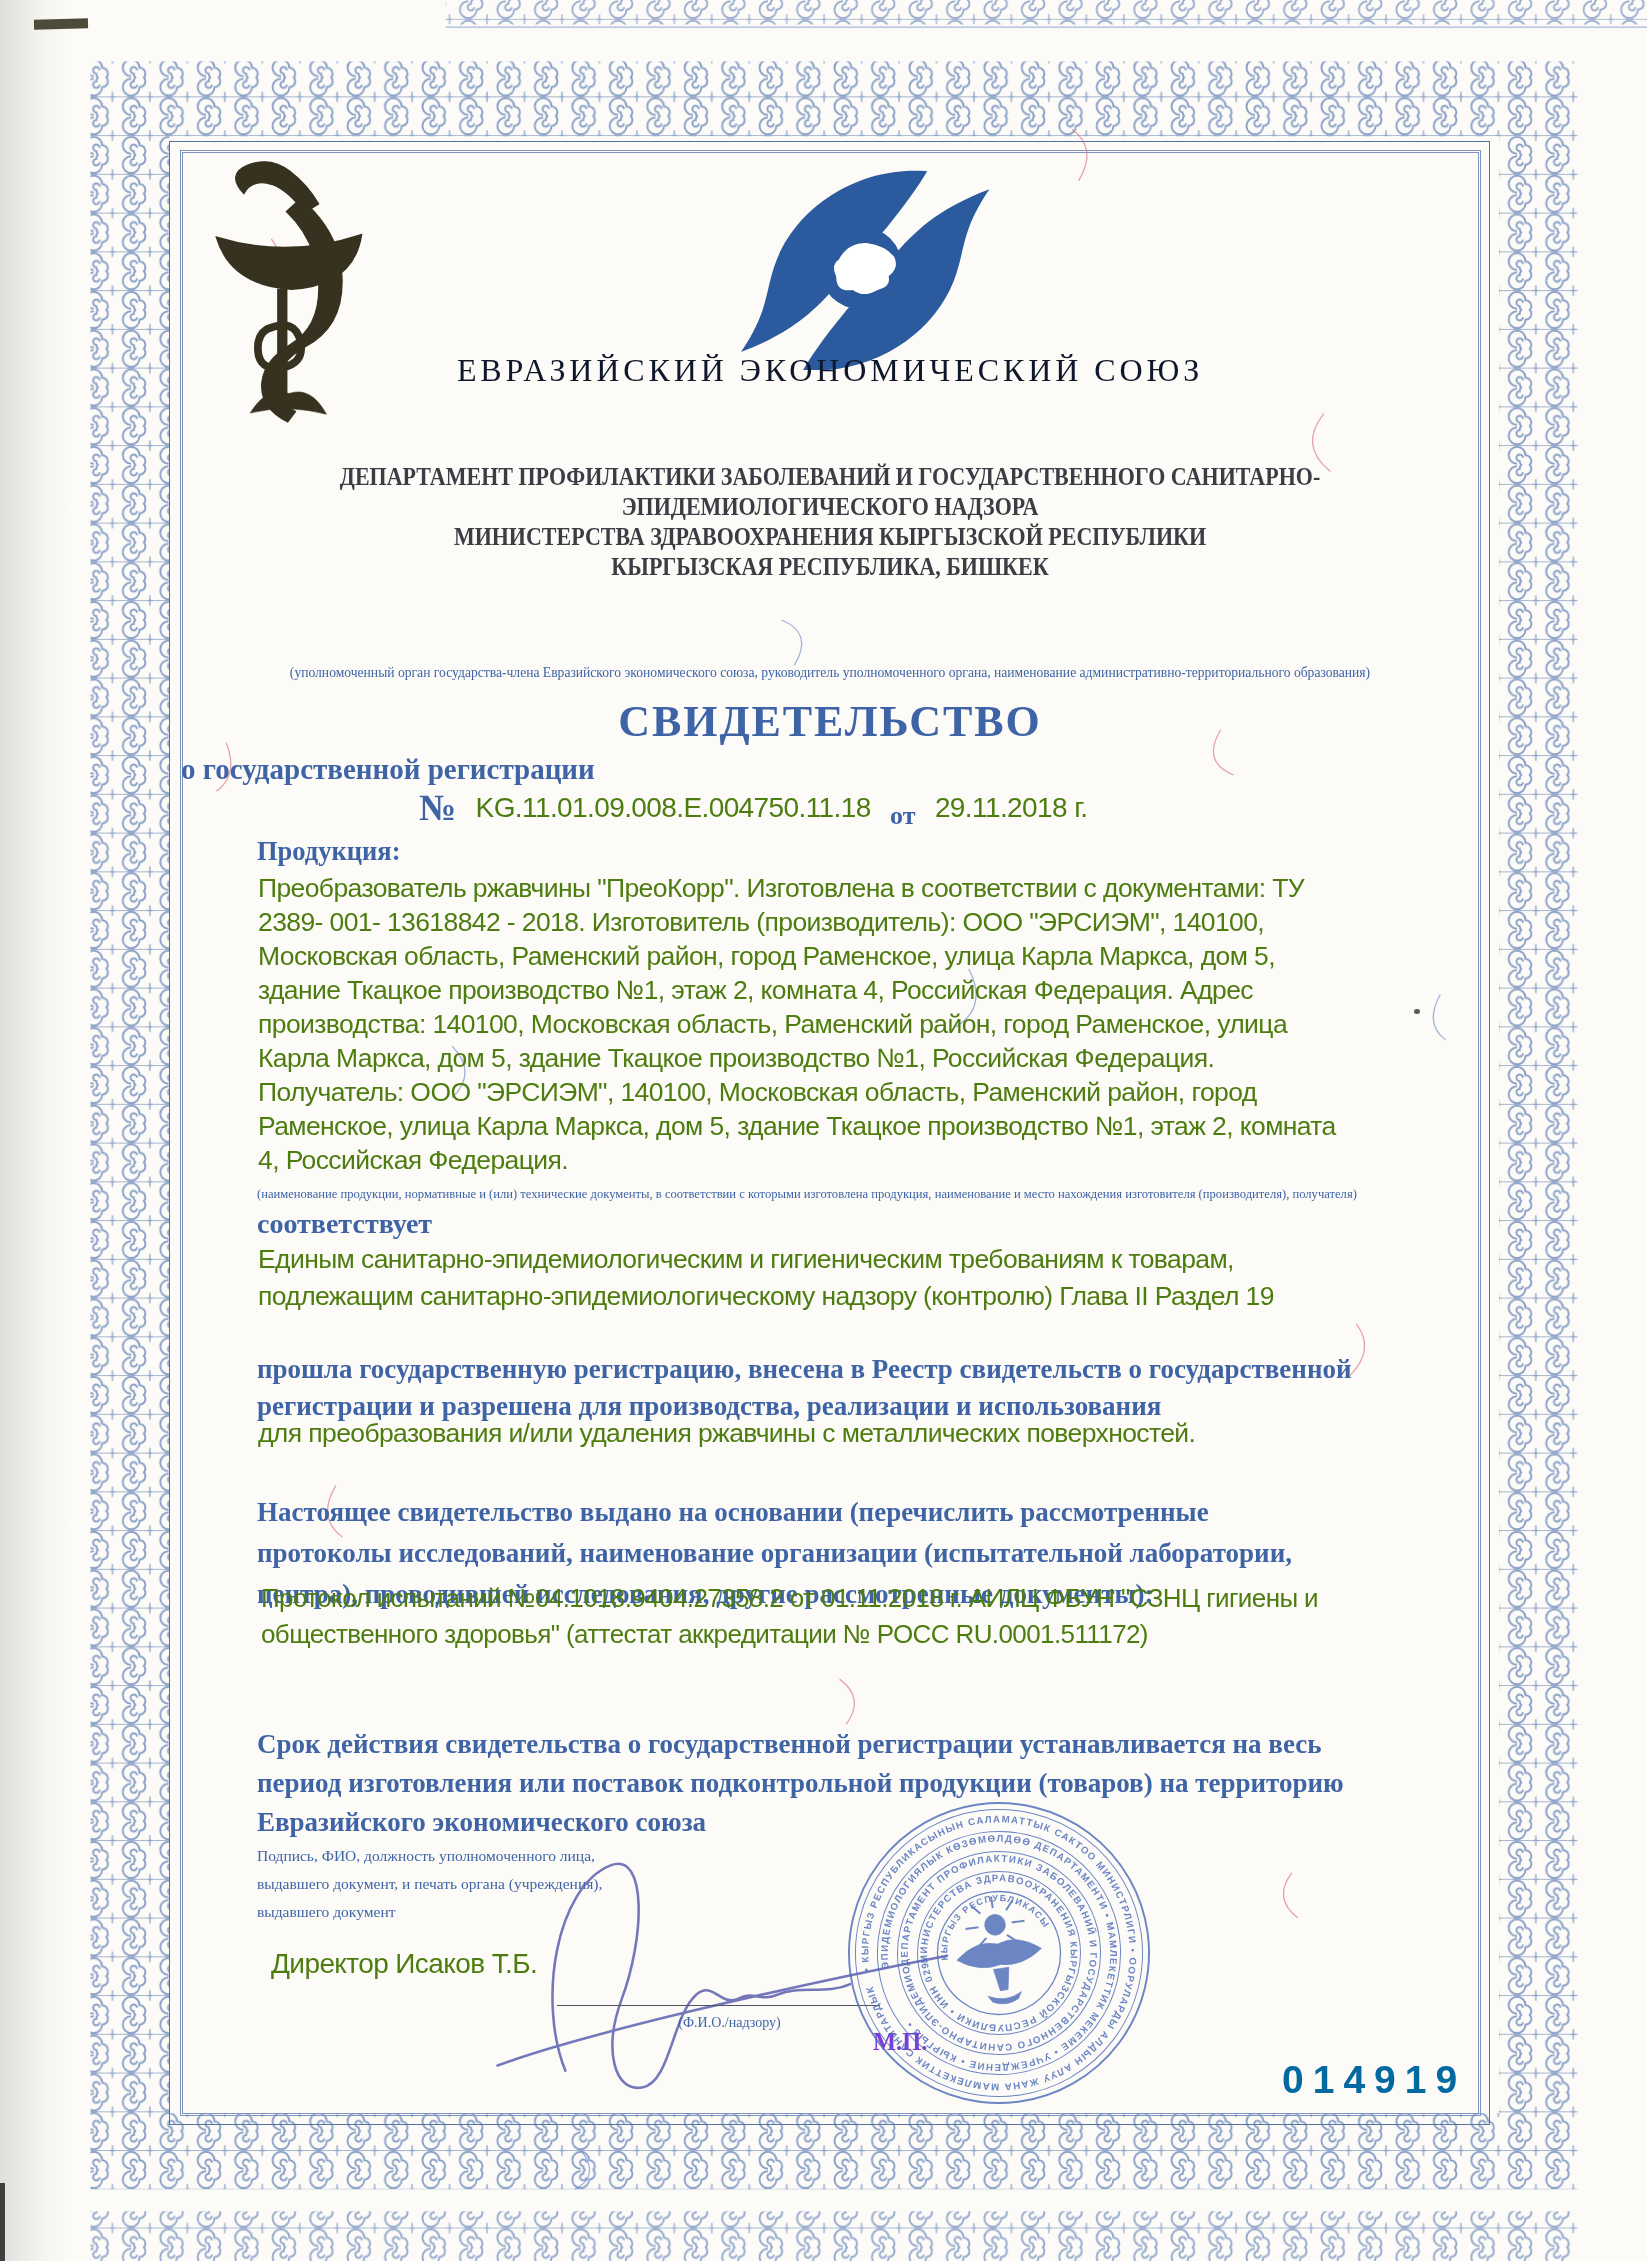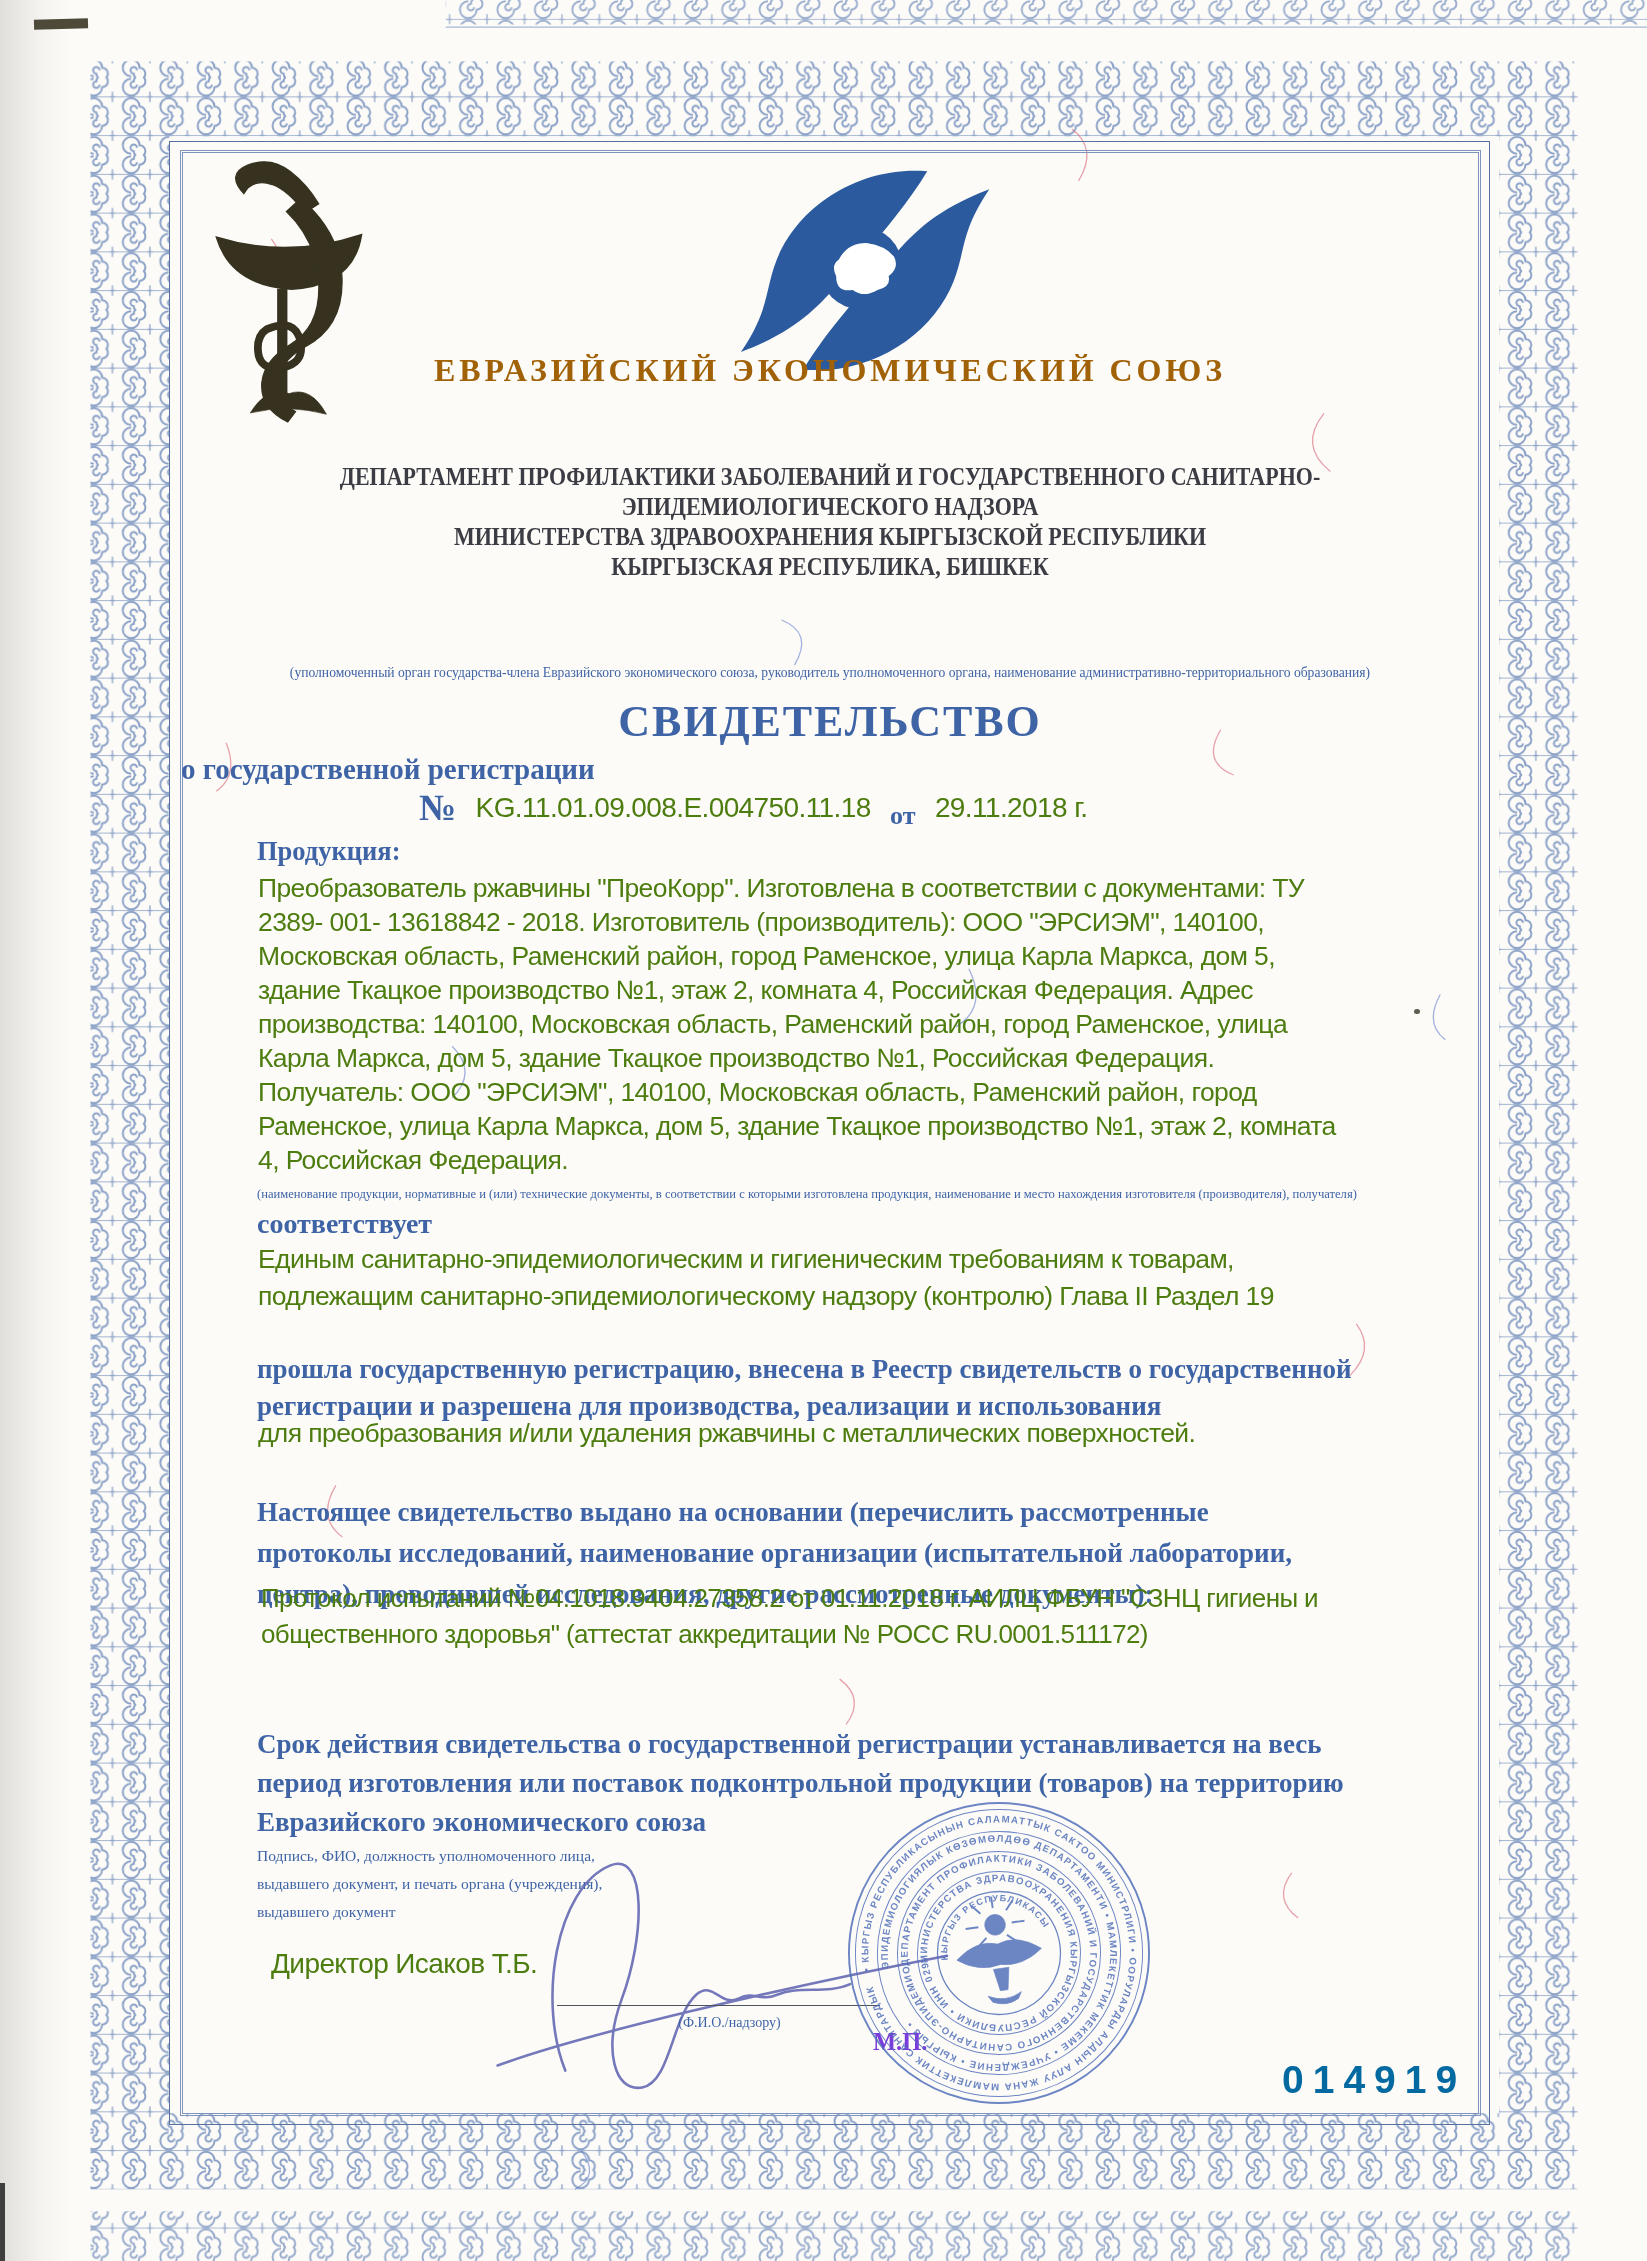--- a/index.html
+++ b/index.html
@@ -12,21 +12,21 @@
   .smudge{left:34px;top:19.4px;width:54px;height:9.7px;background:#4e4a39;transform:rotate(-1.5deg);}
   .bl-strip{left:0;top:2183px;width:4.5px;height:78px;background:#3f3f3f;}
   .dot{left:1414px;top:1009px;width:5.8px;height:5.2px;border-radius:50%;background:#5c5c50;}
   
   .frame1{left:169px;top:141px;width:1321px;height:1984px;border:1.9px solid #54719f;box-sizing:border-box;}
   .frame2{left:180px;top:150px;width:1301px;height:1966px;border:3.2px double #7e93bd;box-sizing:border-box;}
   
   .blue-serif{color:#3f64a6;font-family:"Liberation Serif",serif;font-weight:bold;}
   .gray-sans{color:#4d7c0f;font-family:"Liberation Sans",sans-serif;letter-spacing:-0.6px;}
   .union-title{left:181px;top:352px;width:1298px;text-align:center;font-size:32px;
-    letter-spacing:3.9px;color:#a16207;font-weight:bold;}
+    letter-spacing:3.9px;color:#0f172a;font-weight:normal;}
   .dept{left:181px;top:462px;width:1298px;text-align:center;font-size:25px;line-height:30px;
     font-weight:bold;transform:scaleX(.88);transform-origin:50% 0;color:#3c3c44;letter-spacing:0;}
   .authnote{left:194px;top:665px;width:1272px;text-align:center;font-size:13.6px;font-weight:normal;}
   .cert-title{left:181px;top:696px;width:1298px;text-align:center;font-size:44px;letter-spacing:1.9px;}
   .cert-sub{left:181px;top:753px;width:1298px;font-size:29px;}
   .numrow{left:419px;top:789px;display:flex;gap:19.4px;align-items:flex-start;}
   .numrow .no{font-size:37px;line-height:37px;}
   .numrow .num{font-size:28px;line-height:37px;letter-spacing:-0.6px;}
   .numrow .ot{font-size:26px;line-height:26px;margin-top:14px;}
   .lines div{display:block;}

